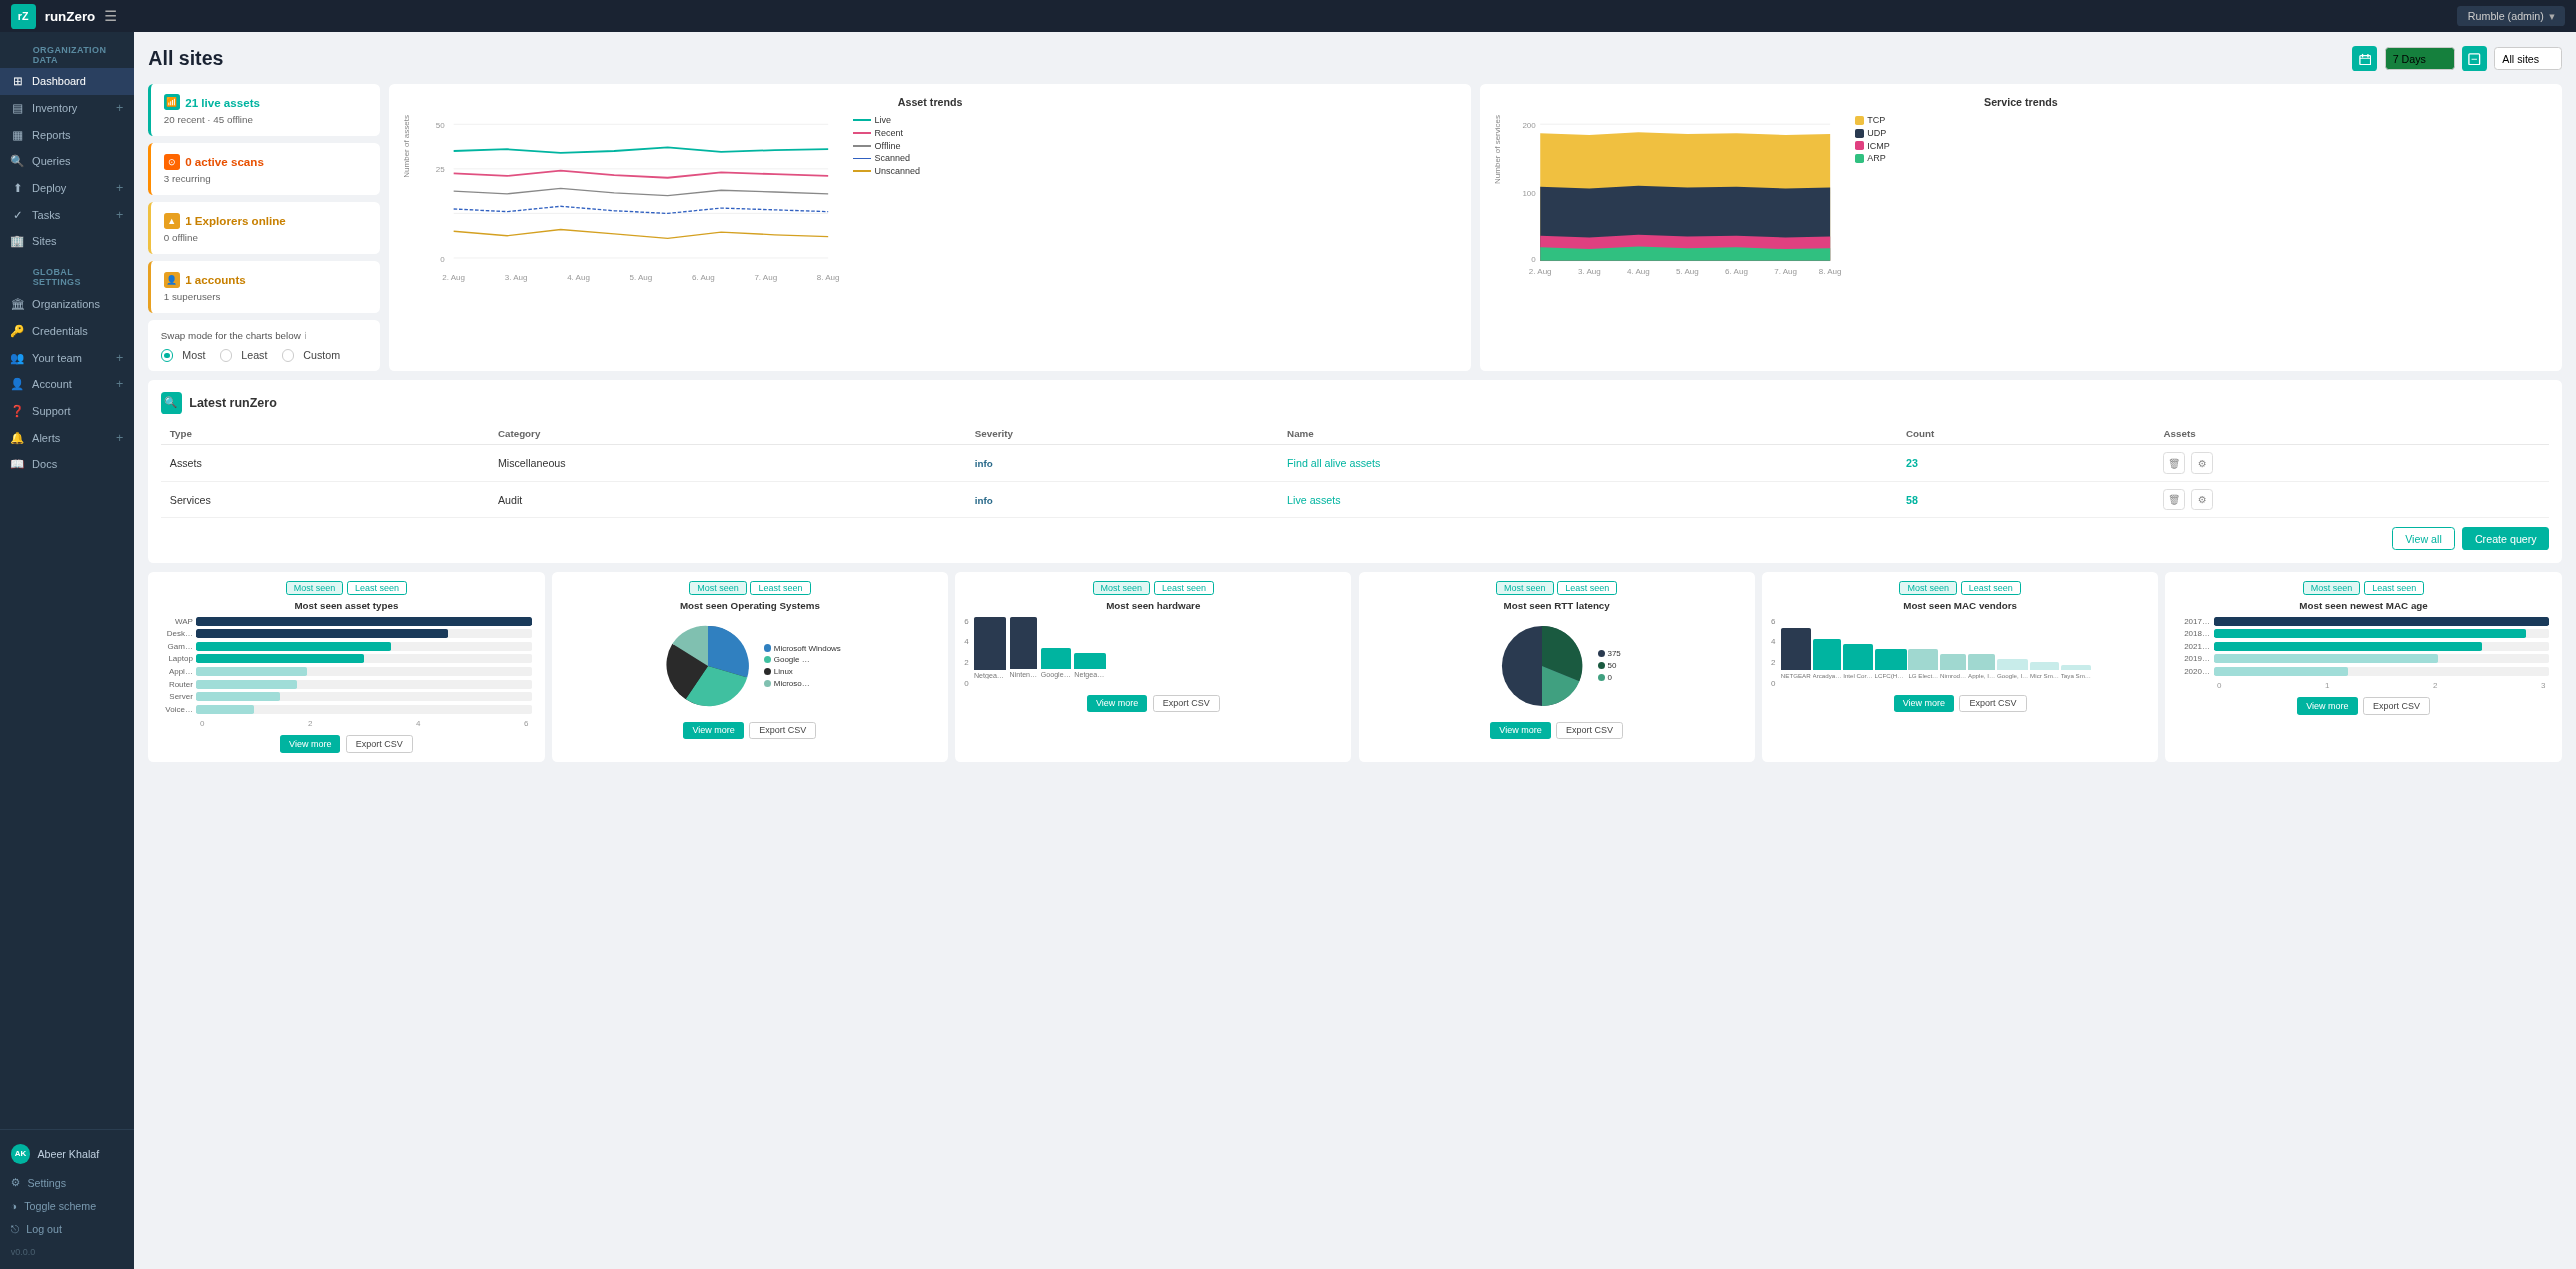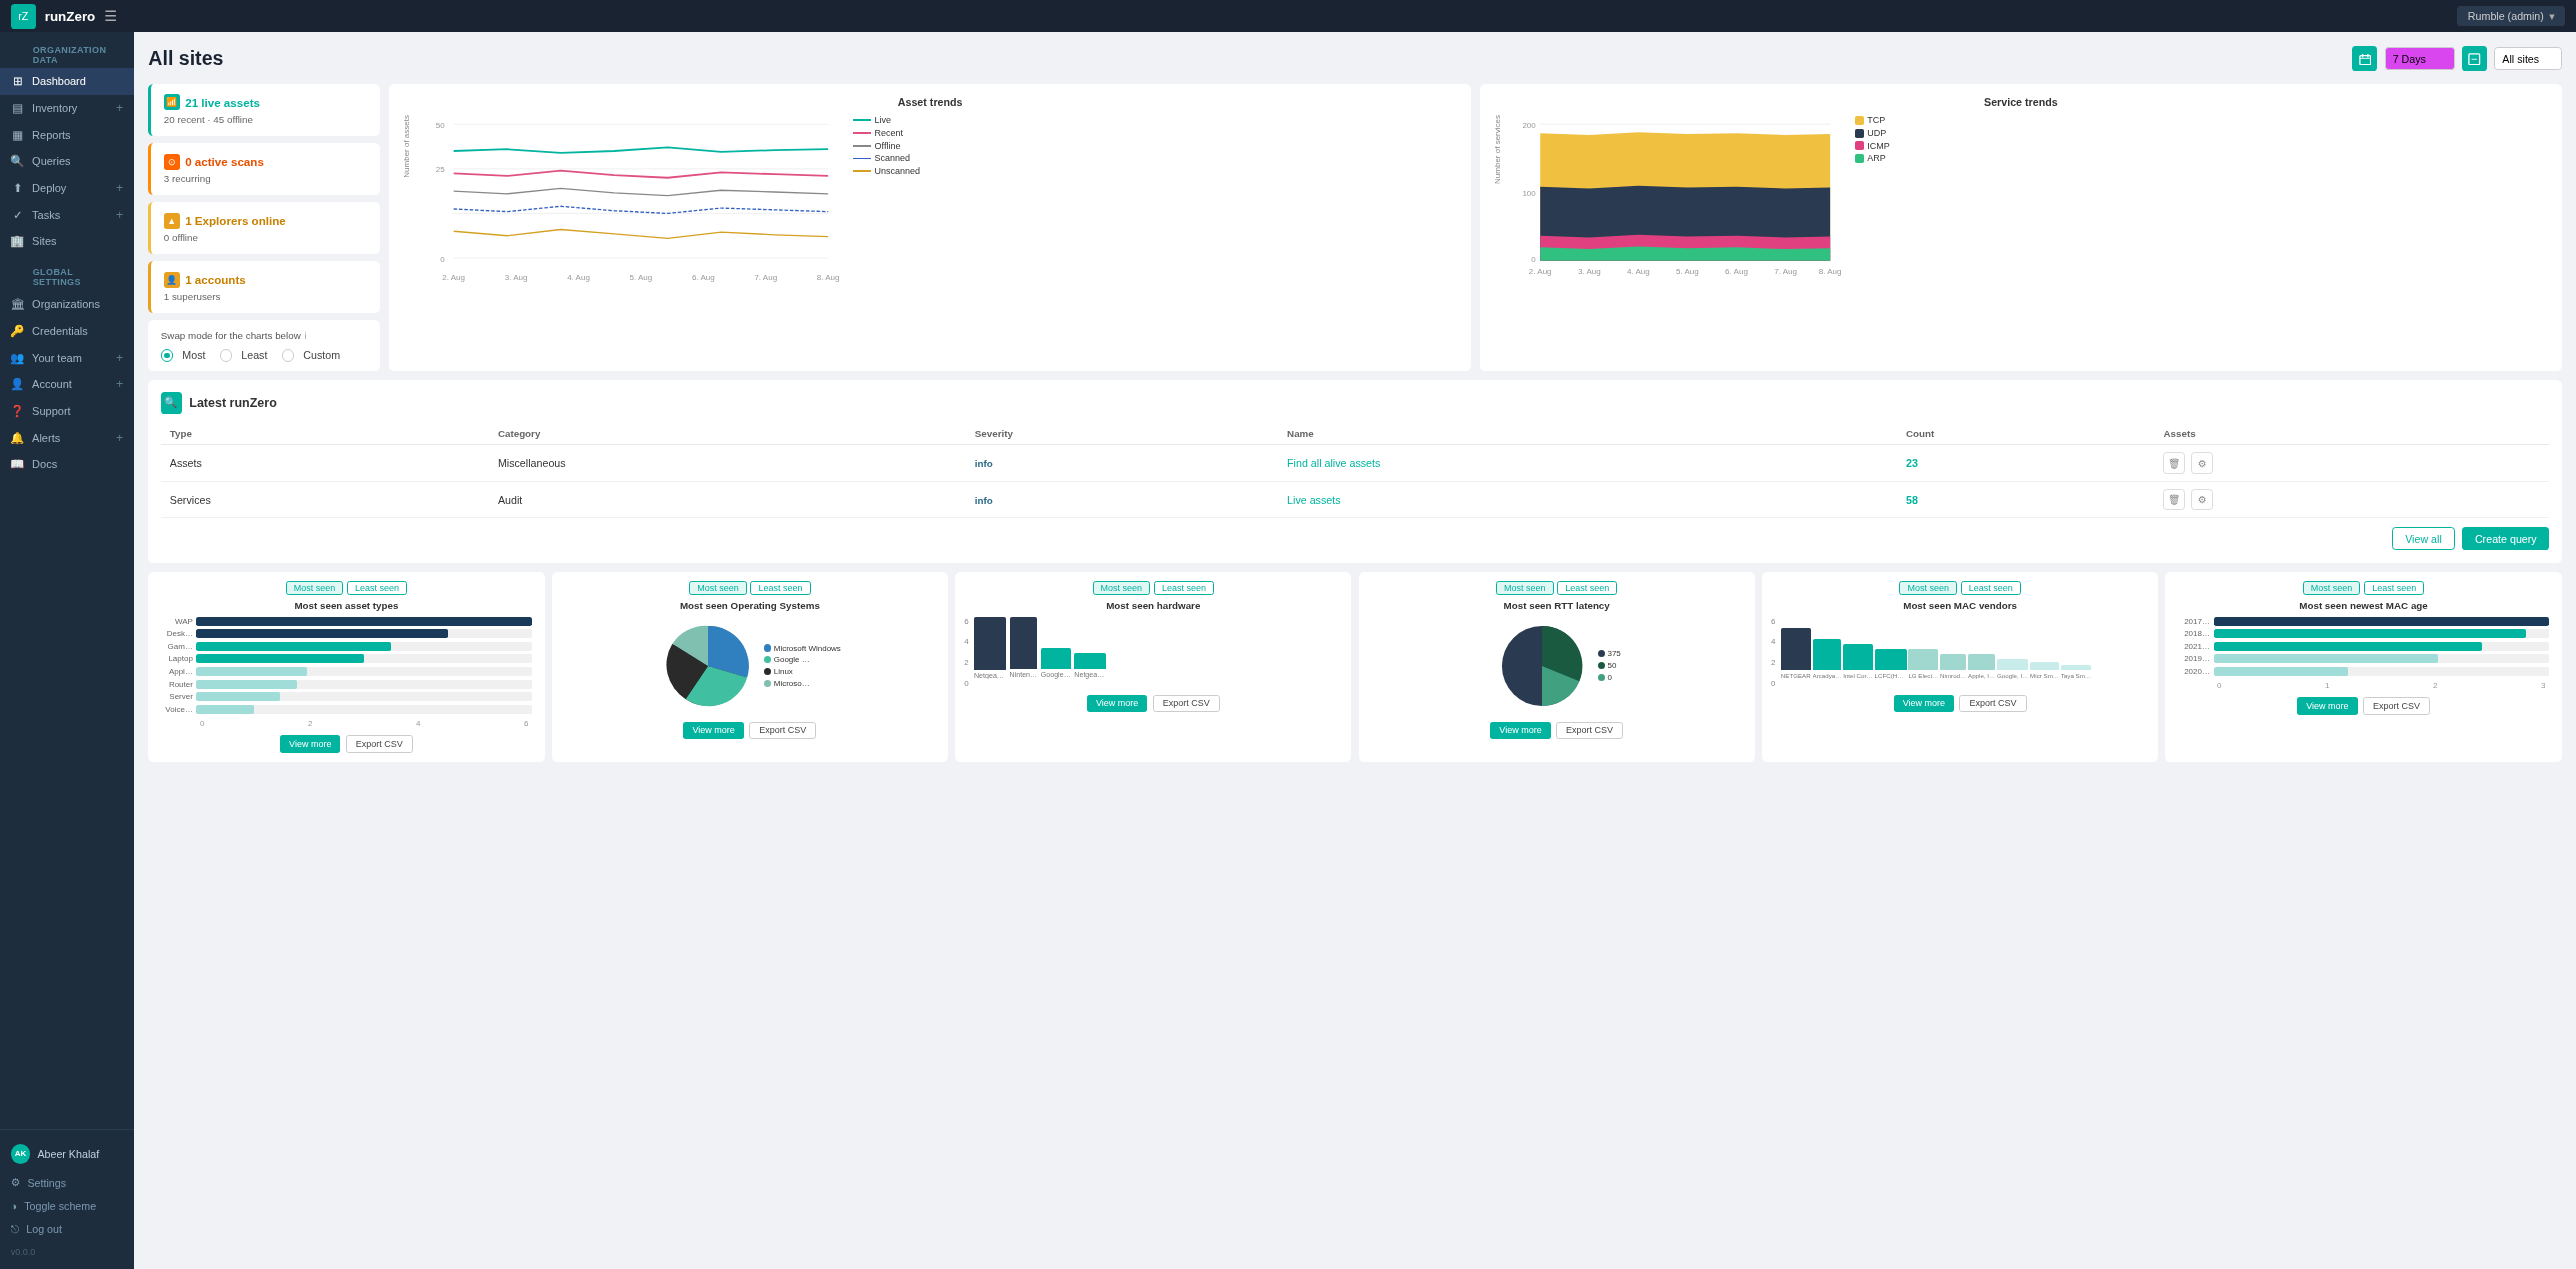--- a/index.html
+++ b/index.html
@@ -1,21 +1,21 @@
 <!DOCTYPE html>
 <html style="font-size:14.3px"><head>
   <meta charset="utf-8">
   <style>
     * { box-sizing: border-box; margin: 0; padding: 0; }
     body { font-family: -apple-system, BlinkMacSystemFont, 'Segoe UI', sans-serif; font-size: 11.6px; background: #f0f2f5; color: #333; }
 
     
     .top-nav { background: #1a2332; height: 32px; display: flex; align-items: center; justify-content: space-between; padding: 0 10.7px; }
     .top-nav-left { display: flex; align-items: center; gap: 9px; }
-    .logo { width: 25px; height: 25px; background: #00b4a0; border-radius: 3.6px; display: flex; align-items: center; justify-content: center; color: white; font-weight: normal; font-size: 10.7px; }
+    .logo { width: 25px; height: 25px; background: #00b4a0; border-radius: 3.6px; display: flex; align-items: center; justify-content: center; color: white; font-weight: bold; font-size: 10.7px; }
     .top-nav-title { color: white; font-weight: 600; font-size: 13.4px; }
     .hamburger { color: #aaa; font-size: 14.3px; cursor: pointer; }
     .top-nav-right { background: #2a3a4f; border-radius: 3.6px; padding: 3.6px 10.7px; color: #ccc; font-size: 10.7px; display: flex; align-items: center; gap: 5.4px; cursor: pointer; }
     .top-nav-right .chevron { color: #aaa; }
 
     
     .layout { display: flex; height: calc(100vh - 32px); }
 
     
     .sidebar { width: 134px; background: #1e2d3d; display: flex; flex-direction: column; overflow-y: auto; flex-shrink: 0; }
@@ -32,21 +32,21 @@
     .sidebar-footer-item { display: flex; align-items: center; gap: 7.1px; padding: 5.4px 10.7px; color: #7a9ab0; cursor: pointer; font-size: 10.7px; }
     .version { color: #4a6070; font-size: 9px; padding: 5.4px 10.7px; }
 
     
     .main { flex: 1; overflow-y: auto; padding: 14.3px; }
 
     
     .page-header { display: flex; align-items: center; justify-content: space-between; margin-bottom: 12.5px; }
     .page-title { font-size: 19.6px; font-weight: 600; color: #1a2332; }
     .header-controls { display: flex; align-items: center; gap: 7.1px; }
-    .date-range-select { background: #d946ef; border: 0.9px solid #ccc; border-radius: 3.6px; padding: 4.5px 21.4px 4.5px 7.1px; font-size: 10.7px; cursor: pointer; appearance: none; }
+    .date-range-select { background: #15803d; border: 0.9px solid #ccc; border-radius: 3.6px; padding: 4.5px 21.4px 4.5px 7.1px; font-size: 10.7px; cursor: pointer; appearance: none; }
     .sites-select { background: white; border: 0.9px solid #ccc; border-radius: 3.6px; padding: 4.5px 21.4px 4.5px 7.1px; font-size: 10.7px; cursor: pointer; appearance: none; }
     .cal-icon { background: #00b4a0; border-radius: 3.6px; width: 25px; height: 25px; display: flex; align-items: center; justify-content: center; color: white; }
     .site-icon { background: #00b4a0; border-radius: 3.6px; width: 25px; height: 25px; display: flex; align-items: center; justify-content: center; color: white; }
 
     
     .top-row { display: grid; grid-template-columns: 232px 1fr 1fr; gap: 9px; margin-bottom: 9px; }
 
     
     .stat-cards { display: flex; flex-direction: column; gap: 7.1px; }
     .stat-card { background: white; border-radius: 5.4px; padding: 10.7px 12.5px; border-left: 3.6px solid #ccc; }

